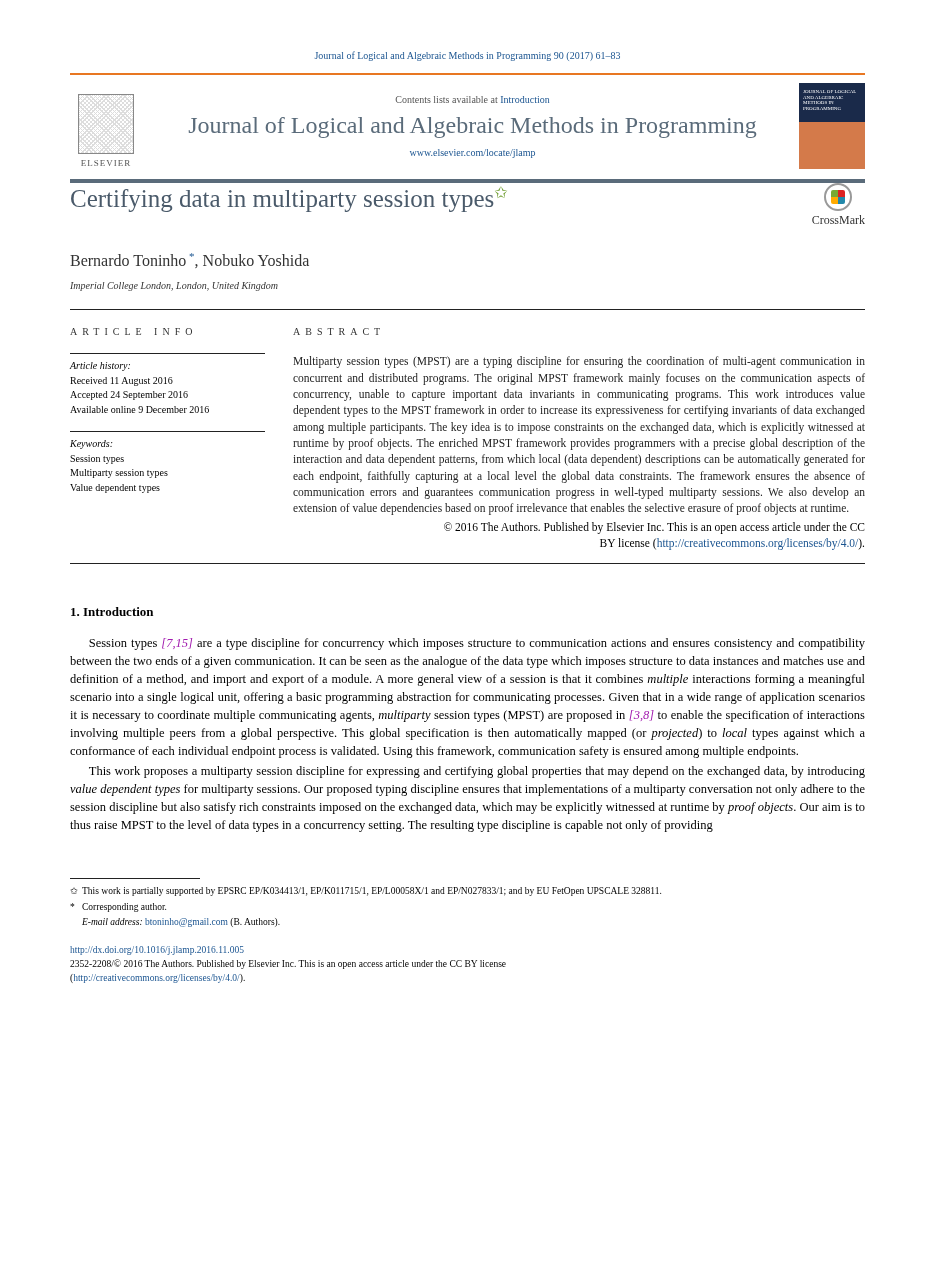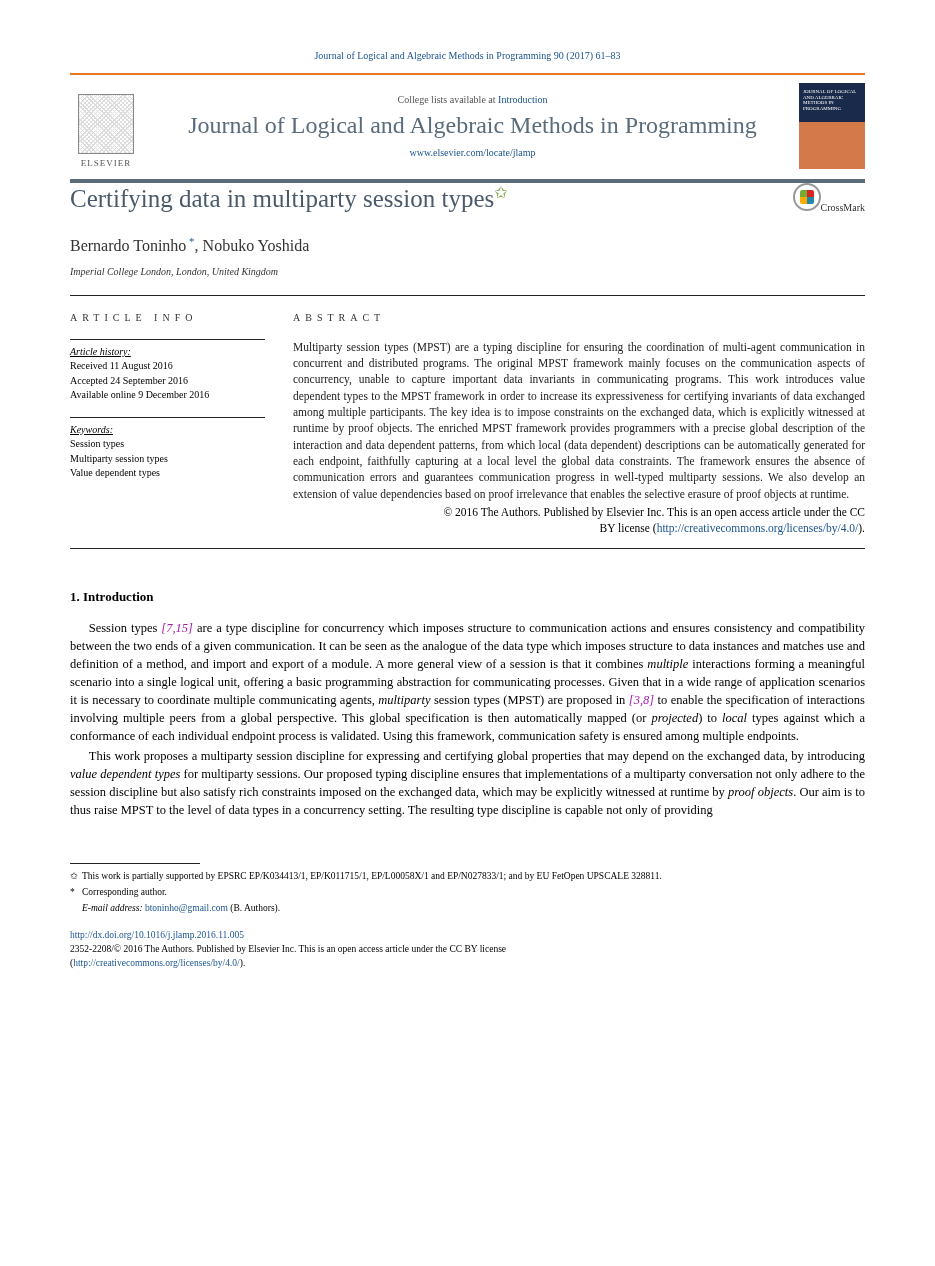--- a/index.html
+++ b/index.html
@@ -96,23 +96,23 @@
   }
   .article-title {
     font-size: 25px;
     font-weight: normal;
     color: #4a5a6a;
     font-family: Georgia, serif;
   }
   .title-star { color: #6a9a2a; font-size: 16px; vertical-align: super; }
   .crossmark {
     display: flex;
-    flex-direction: row;
-    align-items: flex-end;
-    font-size: 10px;
+    flex-direction: column;
+    align-items: center;
+    font-size: 12px;
     color: #333;
   }
   .crossmark-circle {
     width: 28px; height: 28px;
     border: 2px solid #999;
     border-radius: 50%;
     position: relative;
     margin-bottom: 2px;
     background: #fff;
   }
@@ -156,21 +156,21 @@
     text-transform: uppercase;
     margin-bottom: 16px;
   }
   .info-block {
     font-size: 10px;
     line-height: 1.45;
     border-top: 1px solid #222;
     padding-top: 5px;
     margin-bottom: 14px;
   }
-  .info-block .ital-head { font-style: italic; text-decoration: underline; }
+  .info-block .ital-head { font-style: italic; }
   .abstract-text {
     font-size: 11.5px;
     line-height: 1.42;
     text-align: justify;
     color: #222;
   }
   .copyright {
     font-size: 11.5px;
     text-align: right;
     margin-top: 2px;
@@ -229,21 +229,21 @@
 
   <div class="orange-bar"></div>
 
   <div class="header-block">
     <div class="elsevier-logo">
       <div class="elsevier-tree"></div>
       <div class="elsevier-word">ELSEVIER</div>
     </div>
     <div class="header-center">
       <div class="contents-line">
-        <span>College lists available at </span><a href="#">Introduction</a>
+        <span>Contents lists available at </span><a href="#">Introduction</a>
       </div>
       <div class="journal-name-big">Journal of Logical and Algebraic Methods in Programming</div>
       <div class="journal-link">www.elsevier.com/locate/jlamp</div>
     </div>
     <div class="journal-cover">
       <div class="journal-cover-text">JOURNAL OF LOGICAL AND ALGEBRAIC METHODS IN PROGRAMMING</div>
     </div>
   </div>
 
   <div class="title-row">

